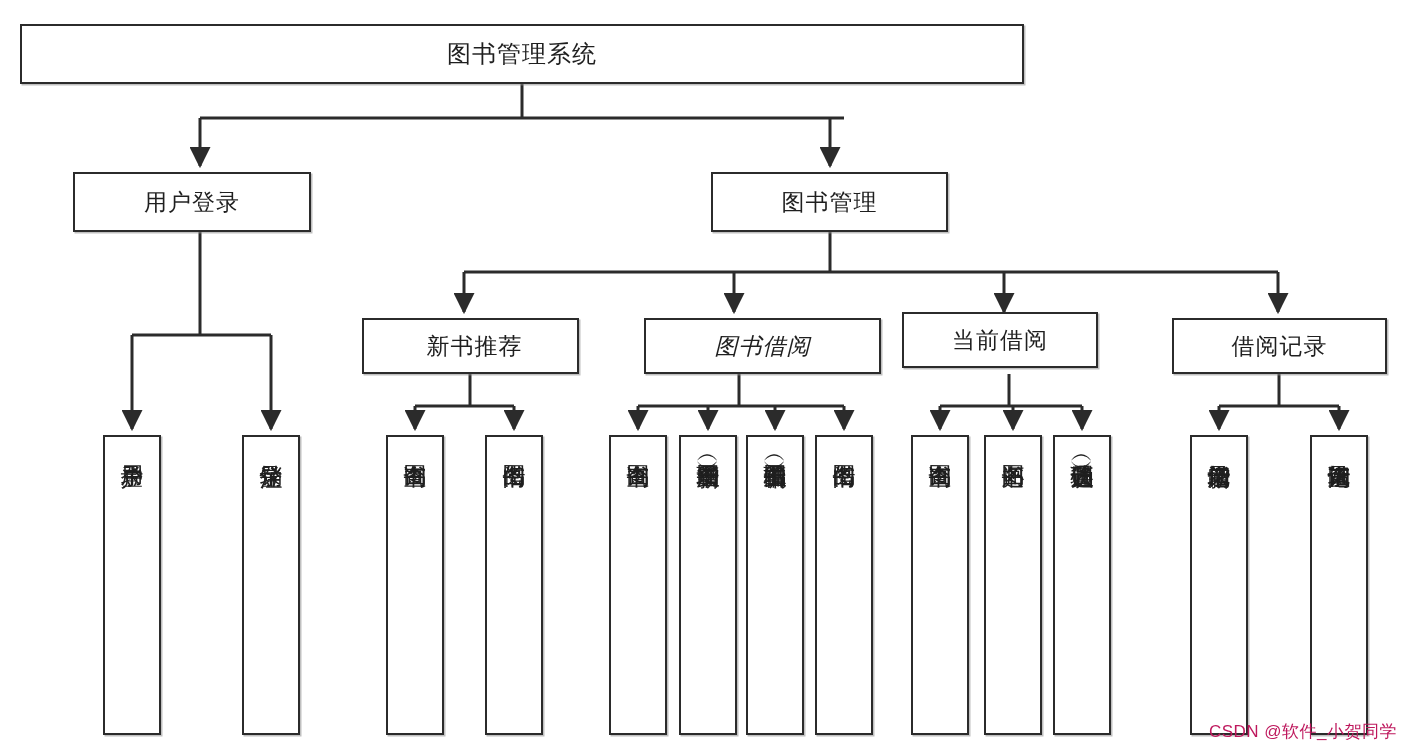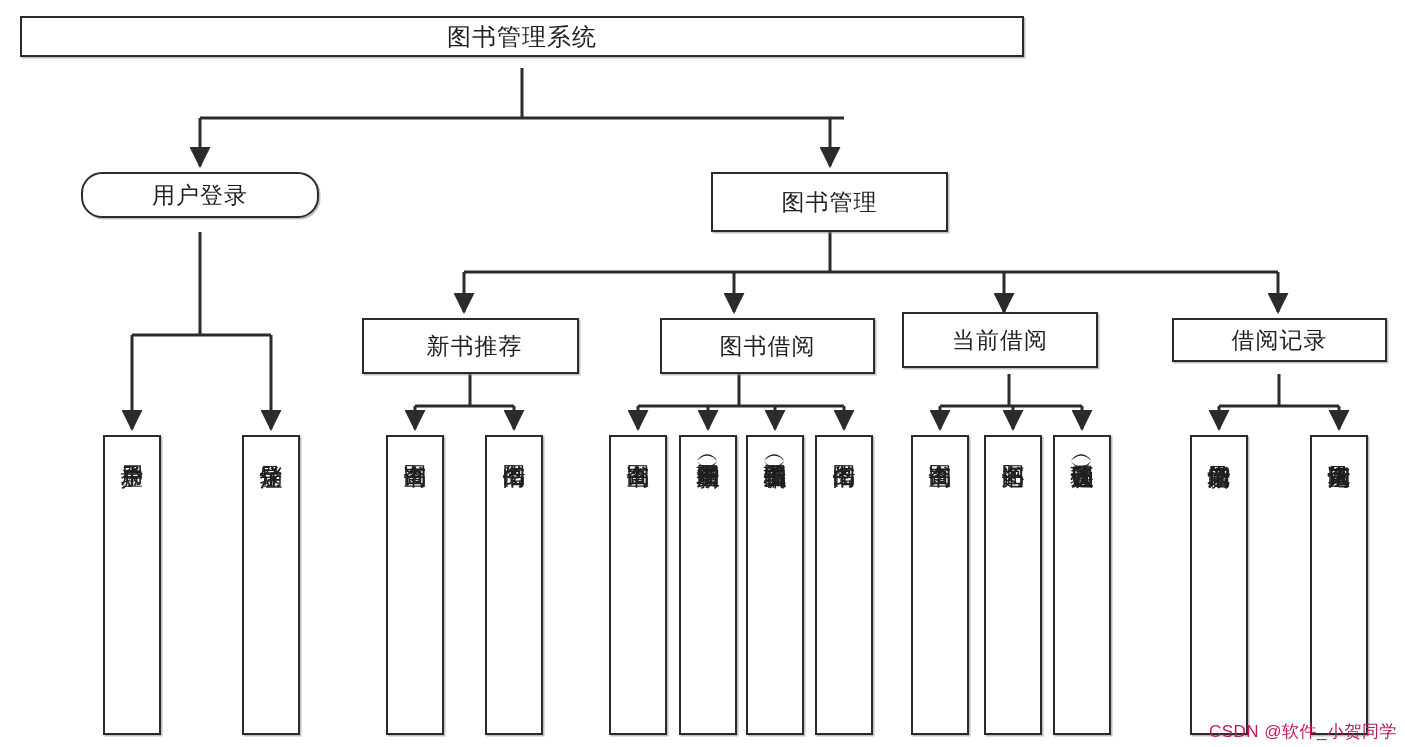--- a/index.html
+++ b/index.html
@@ -118,41 +118,41 @@
       <path d="M 1013 406 L 1013 429" marker-end="url(#arr)"></path>
       <path d="M 1082 406 L 1082 429" marker-end="url(#arr)"></path>
 
       <path d="M 1279 374 L 1279 406"></path>
       <path d="M 1219 406 L 1339 406"></path>
       <path d="M 1219 406 L 1219 429" marker-end="url(#arr)"></path>
       <path d="M 1339 406 L 1339 429" marker-end="url(#arr)"></path>
     </g>
   </svg>
 
-  <div class="node root" style="left: 20px; top: 16px; width: 1004px; height: 41px;">
+  <div class="node root" style="left: 20px; top: 24px; width: 1004px; height: 60px;">
     <span class="label">图书管理系统</span>
   </div>
 
-  <div class="node" style="left: 81px; top: 172px; width: 238px; height: 46px; border-radius: 21px;">
+  <div class="node" style="left: 73px; top: 172px; width: 238px; height: 60px;">
     <span class="label">用户登录</span>
   </div>
   <div class="node" style="left: 711px; top: 172px; width: 237px; height: 60px;">
     <span class="label">图书管理</span>
   </div>
 
   <div class="node" style="left: 362px; top: 318px; width: 217px; height: 56px; padding-left: 8px;">
     <span class="label">新书推荐</span>
   </div>
-  <div class="node" style="left: 660px; top: 318px; width: 215px; height: 56px;">
+  <div class="node" style="left: 644px; top: 318px; width: 237px; height: 56px; font-style: italic;">
     <span class="label">图书借阅</span>
   </div>
   <div class="node" style="left: 902px; top: 312px; width: 196px; height: 56px;">
     <span class="label">当前借阅</span>
   </div>
-  <div class="node" style="left: 1172px; top: 318px; width: 215px; height: 44px;">
+  <div class="node" style="left: 1172px; top: 318px; width: 215px; height: 56px;">
     <span class="label">借阅记录</span>
   </div>
 
   <div id="leaf-layer">
       <div class="node leaf" style="left: 103px; top: 435px; width: 58px; height: 300px;">
         <span class="label">用户登录</span>
       </div>
       <div class="node leaf" style="left: 242px; top: 435px; width: 58px; height: 300px;">
         <span class="label">注销登录</span>
       </div>

